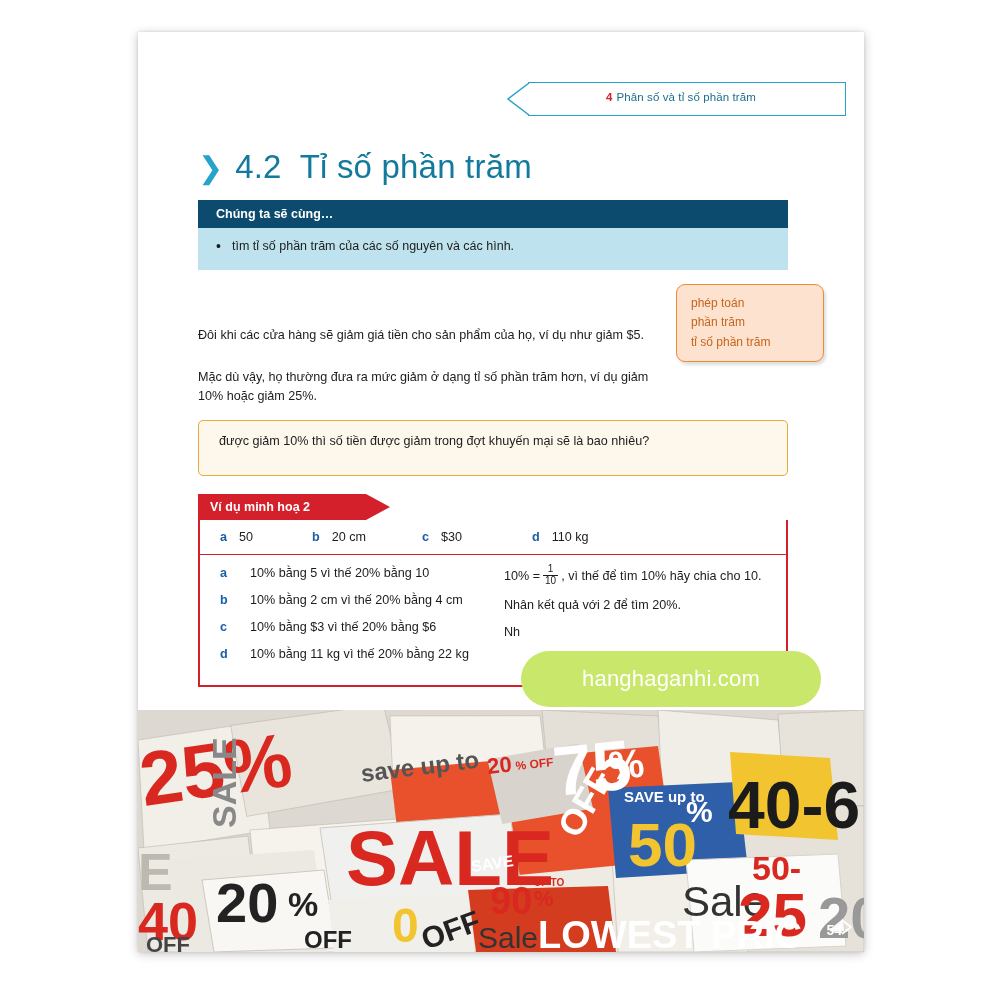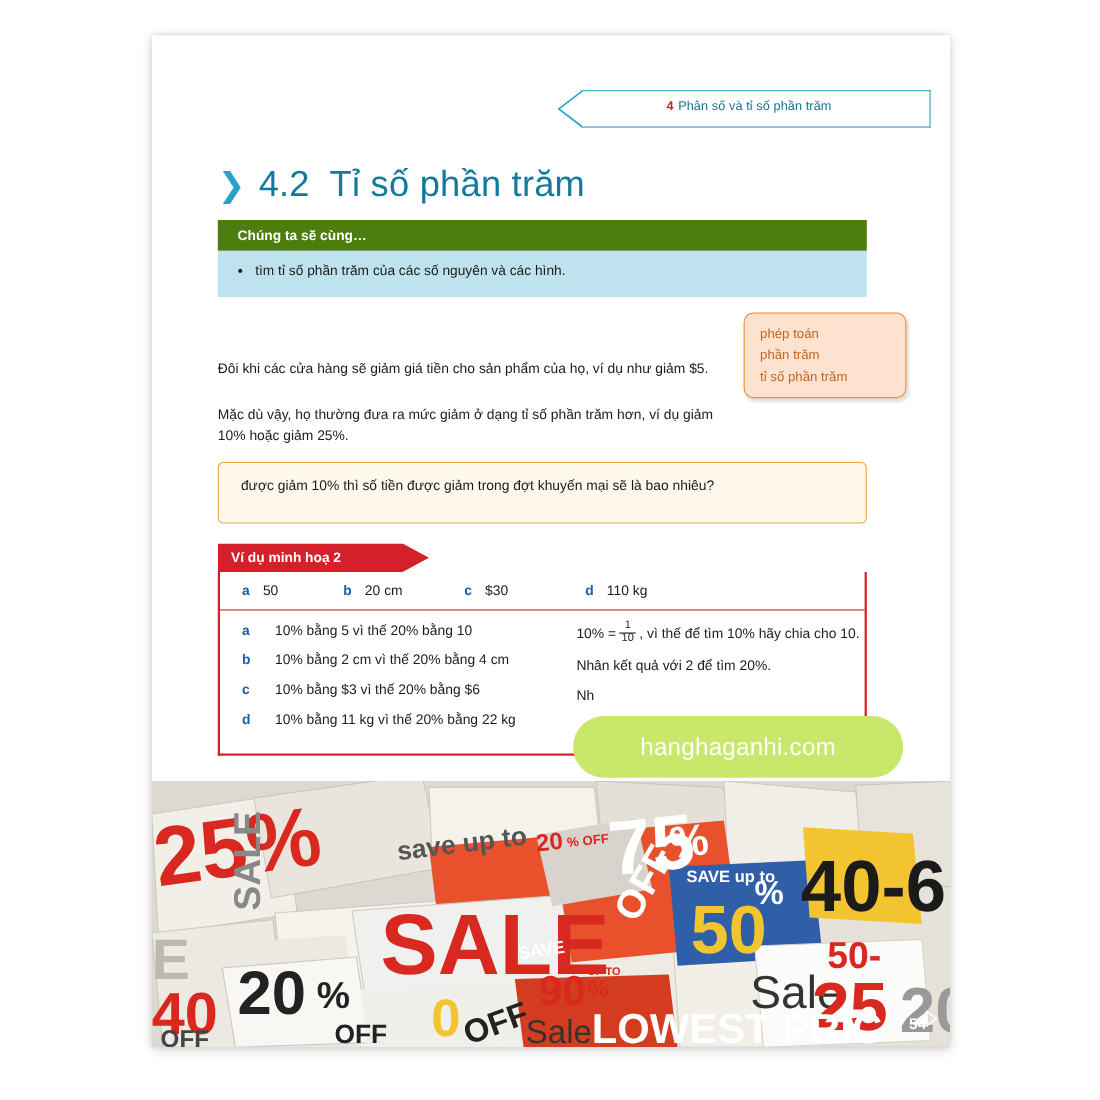--- a/index.html
+++ b/index.html
@@ -100,21 +100,21 @@
   }
 
   
   .obj {
     position: absolute;
     left: 60px;
     top: 168px;
     width: 590px;
   }
   .obj-head {
-    background: #4d7c0f;
+    background: #0c4a6e;
     color: #ffffff;
     font-size: 12.5px;
     font-weight: bold;
     padding: 7px 0 7px 18px;
     box-sizing: border-box;
     height: 28px;
   }
   .obj-body {
     background: #bfe3ee;
     padding: 10px 0 12px 18px;
@@ -247,21 +247,20 @@
   }
   .we-sol-left {
     width: 300px;
     padding-left: 20px;
     box-sizing: border-box;
   }
   .we-sol-right {
     flex: 1;
     padding-left: 4px;
     box-sizing: border-box;
-    margin-left: 20px;
   }
   .sol-line {
     display: flex;
     font-size: 12.6px;
     color: #1c1c1c;
     line-height: 1.35;
     margin-bottom: 10px;
   }
   .sol-line .we-letter { width: 22px; margin-right: 8px; }
   .note-line {

